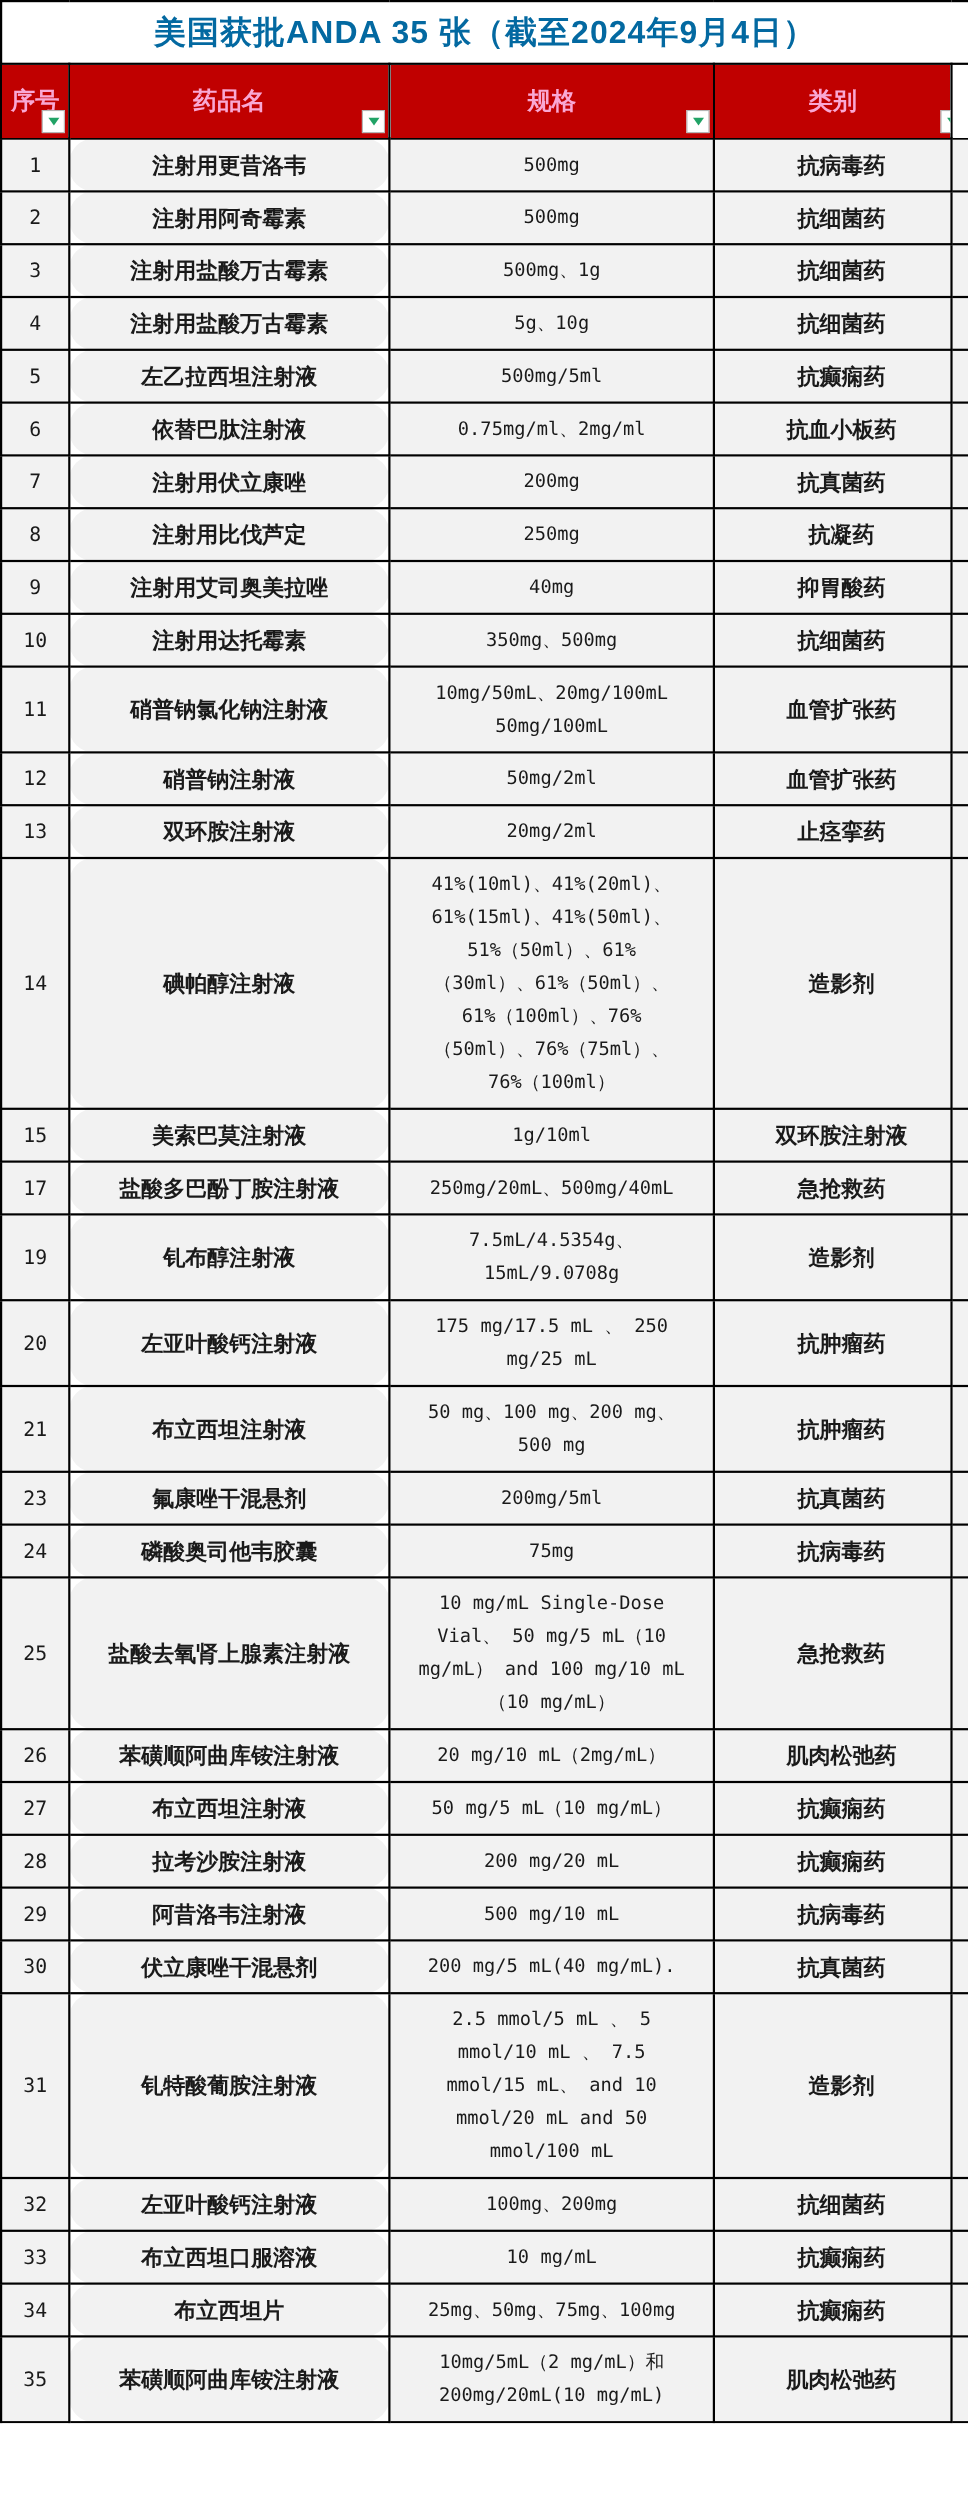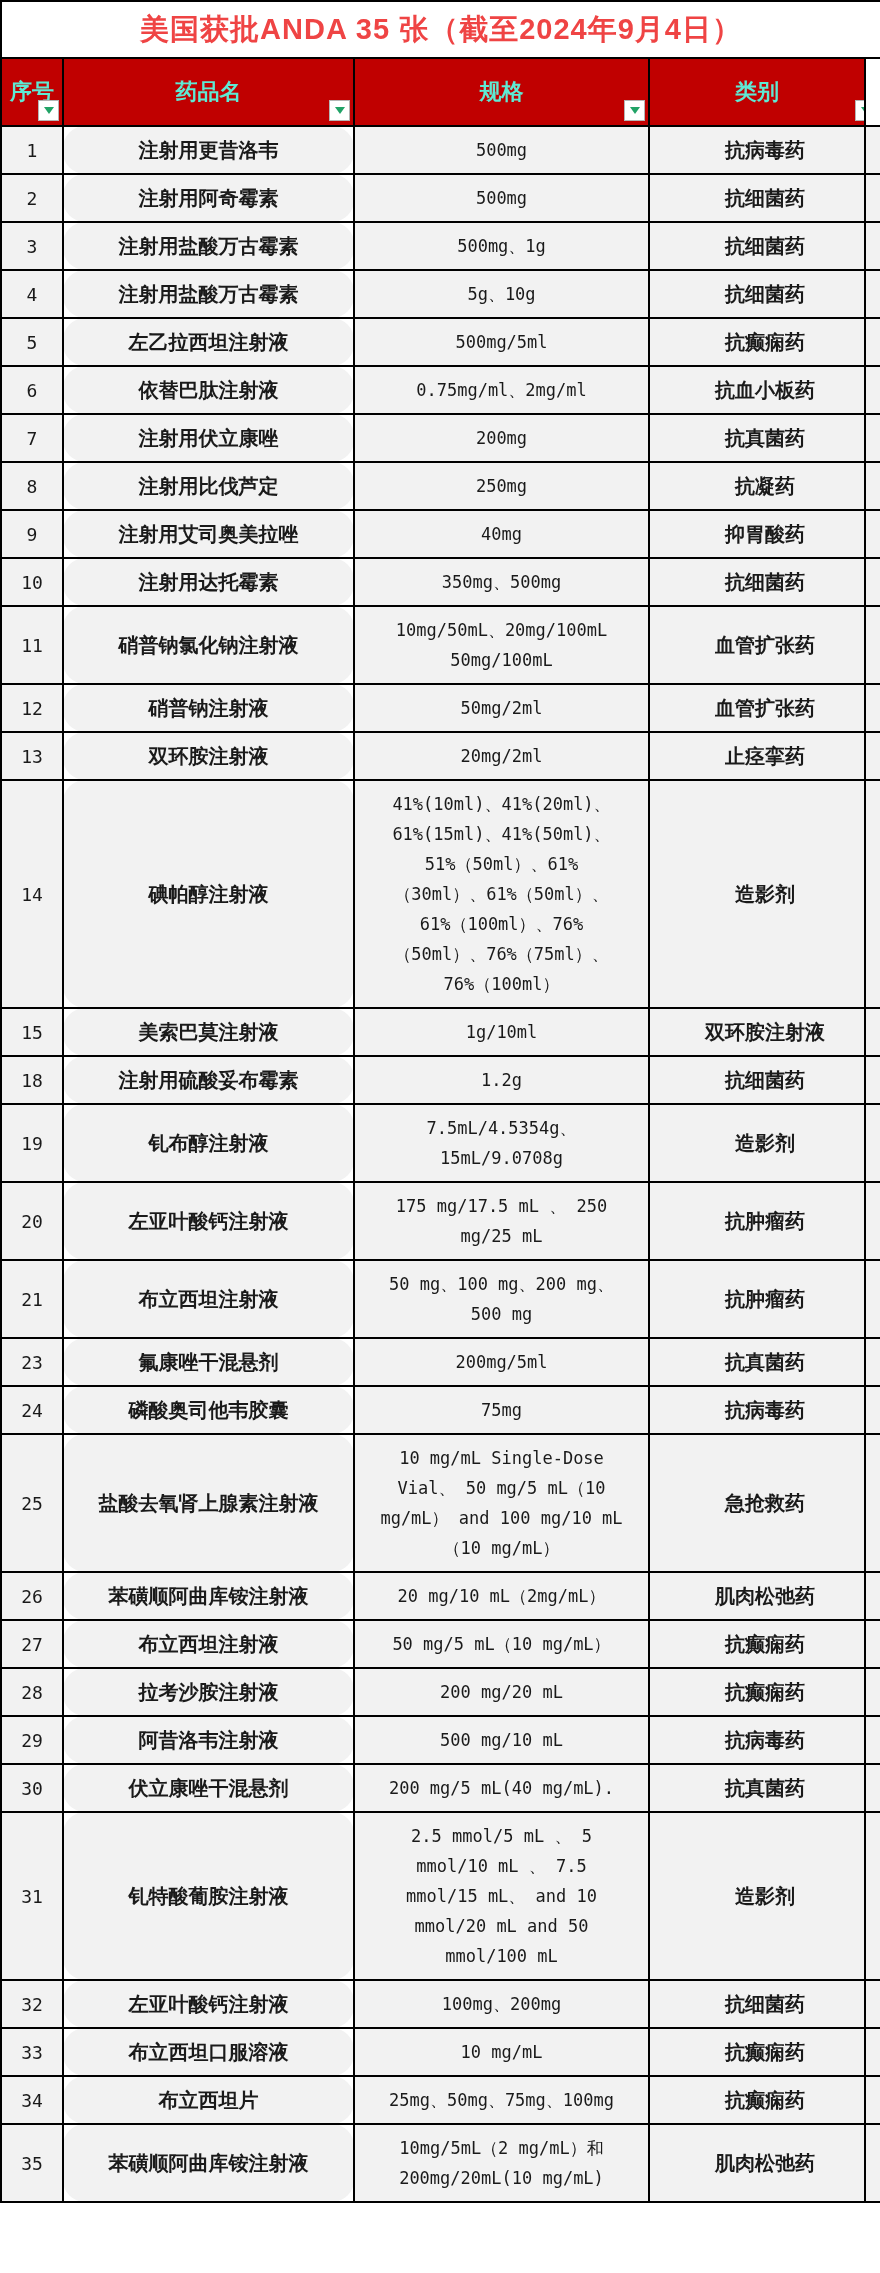--- a/index.html
+++ b/index.html
@@ -1,22 +1,22 @@
 <!DOCTYPE html>
 <html><head>
 <meta charset="utf-8">
 <style>
   html,body{margin:0;padding:0;background:#ffffff;}
   body{width:880px;font-family:"Liberation Sans",sans-serif;}
   table{border-collapse:collapse;width:880px;table-layout:fixed;}
   td{border:2px solid #000;background:#f2f2f2;text-align:center;vertical-align:middle;
      padding:0 2px;box-sizing:border-box;height:46px;color:#1a1a1a;overflow:hidden;}
   .title-cell{background:#ffffff;height:57px;border:2px solid #000;}
-  .title-text{color:#ef4444;font-size:29px;font-weight:bold;letter-spacing:1px;}
-  .hdr{background:#c00000;color:#5eead4;font-size:22px;font-weight:bold;height:68px;
+  .title-text{color:#0369a1;font-size:29px;font-weight:bold;letter-spacing:1px;}
+  .hdr{background:#c00000;color:#f9a8d4;font-size:22px;font-weight:bold;height:68px;
        position:relative;}
   .hdr-sliver{background:#ffffff;border-right:none;position:relative;overflow:visible;}
   .cell-sliver{border-right:none;}
   .filter-btn{position:absolute;bottom:4px;right:3px;width:19px;height:19px;background:#ffffff;
       border:1px solid #b5b5b5;display:flex;align-items:center;justify-content:center;z-index:2;}
   .filter-btn .tri{width:0;height:0;border-left:5px solid transparent;
       border-right:5px solid transparent;border-top:7px solid #21a366;}
   .hdr-cat .filter-btn{right:-12px;}
   .cell-no{font-family:"DejaVu Sans Mono",monospace;font-size:18px;}
   .cell-name{font-weight:bold;font-size:20px;border-radius:22px;}
@@ -176,24 +176,24 @@
         <td class="cell-sliver"></td>
       </tr>
       <tr>
         <td class="cell-no">15</td>
         <td class="cell-name">美索巴莫注射液</td>
         <td class="cell-spec">1g/10ml</td>
         <td class="cell-cat">双环胺注射液</td>
         <td class="cell-sliver"></td>
       </tr>
       <tr>
-        <td class="cell-no">18</td>
-        <td class="cell-name">注射用硫酸妥布霉素</td>
-        <td class="cell-spec">1.2g</td>
-        <td class="cell-cat">抗细菌药</td>
+        <td class="cell-no">17</td>
+        <td class="cell-name">盐酸多巴酚丁胺注射液</td>
+        <td class="cell-spec">250mg/20mL、500mg/40mL</td>
+        <td class="cell-cat">急抢救药</td>
         <td class="cell-sliver"></td>
       </tr>
       <tr>
         <td class="cell-no">19</td>
         <td class="cell-name">钆布醇注射液</td>
         <td class="cell-spec">7.5mL/4.5354g、
 15mL/9.0708g</td>
         <td class="cell-cat">造影剂</td>
         <td class="cell-sliver"></td>
       </tr>

